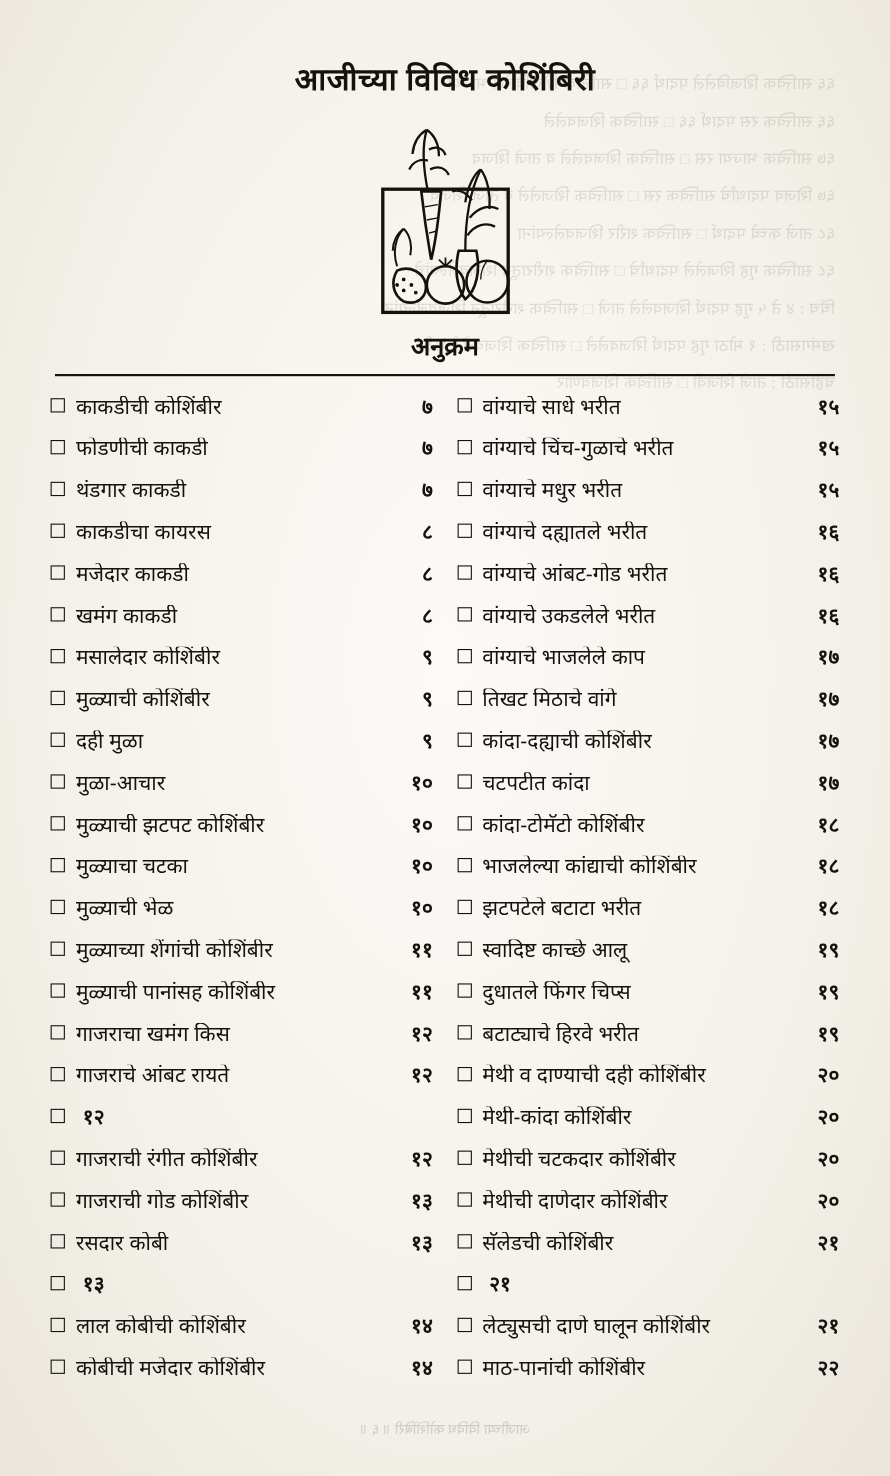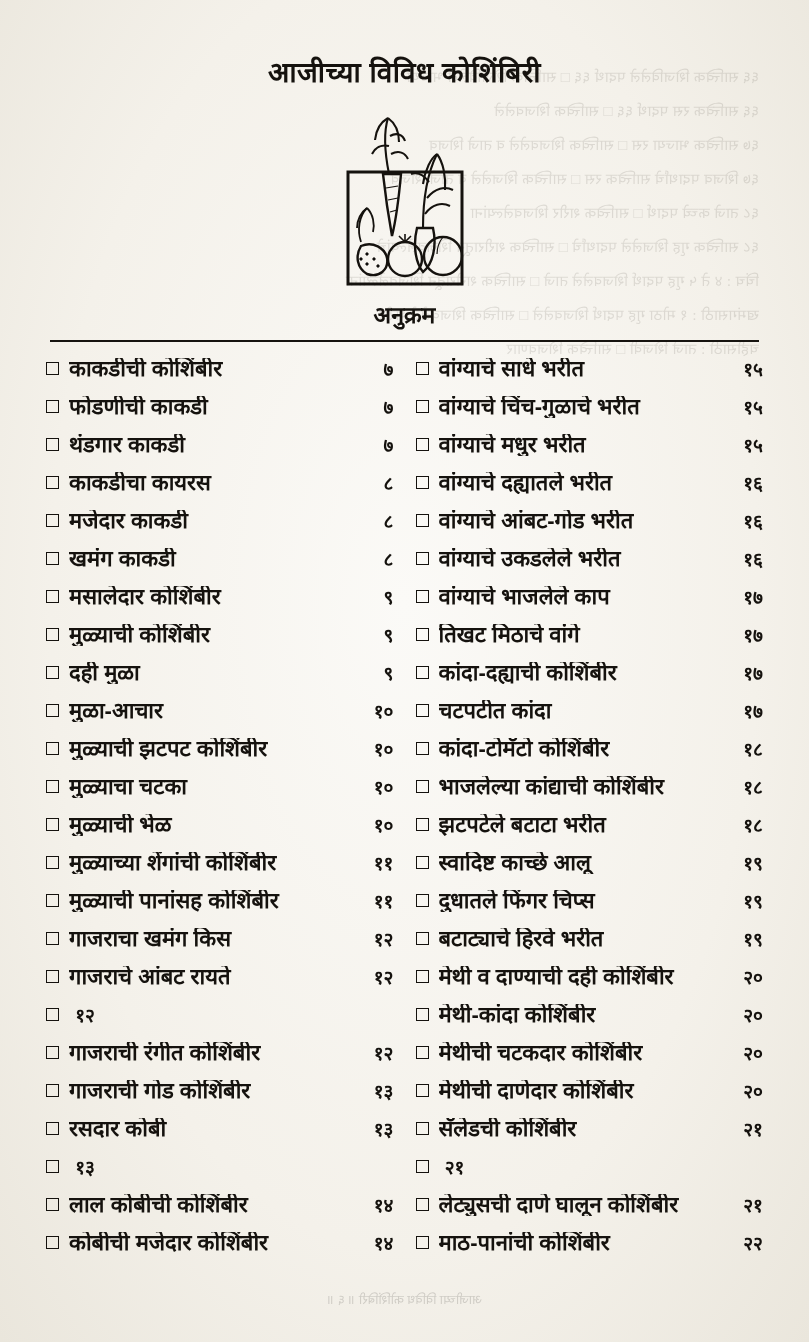--- a/index.html
+++ b/index.html
@@ -99,22 +99,22 @@
     flex: 0 0 auto;
     width: 11px;
     height: 11px;
     border: 1.6px solid #15120e;
     display: inline-block;
     position: relative;
     top: -1px;
   }
   .entry-label {
     flex: 1 1 auto;
-    font-weight: bold;
-    font-size: 22px;
+    font-weight: normal;
+    font-size: 19px;
     line-height: 22px;
     white-space: nowrap;
     overflow: hidden;
   }
   .entry-page {
     flex: 0 0 auto;
     font-weight: bold;
     font-size: 19px;
     min-width: 26px;
     text-align: right;

